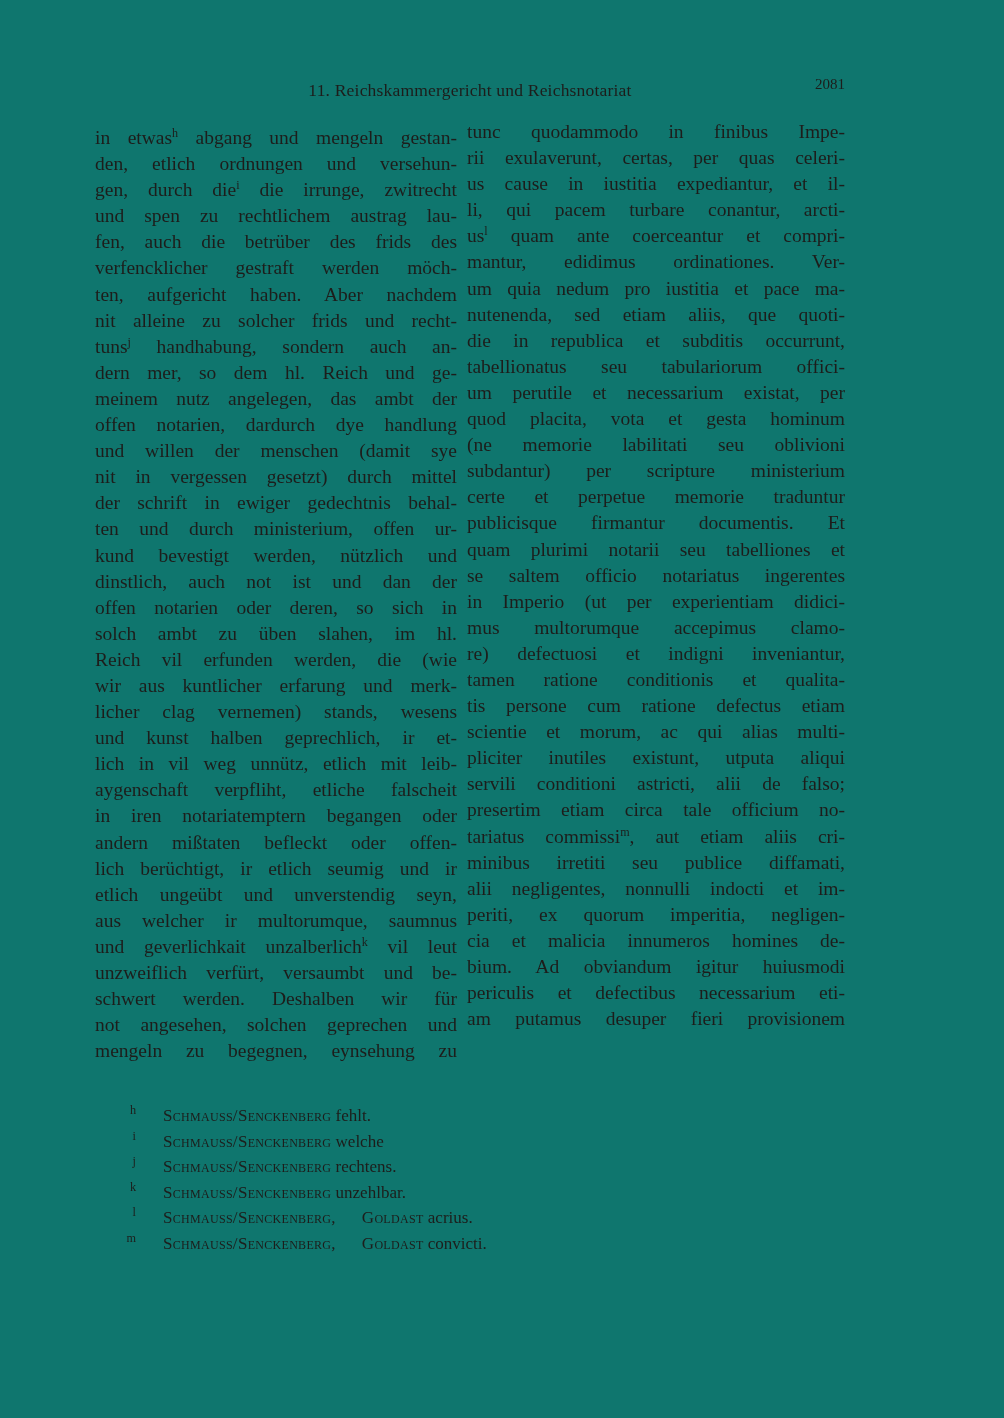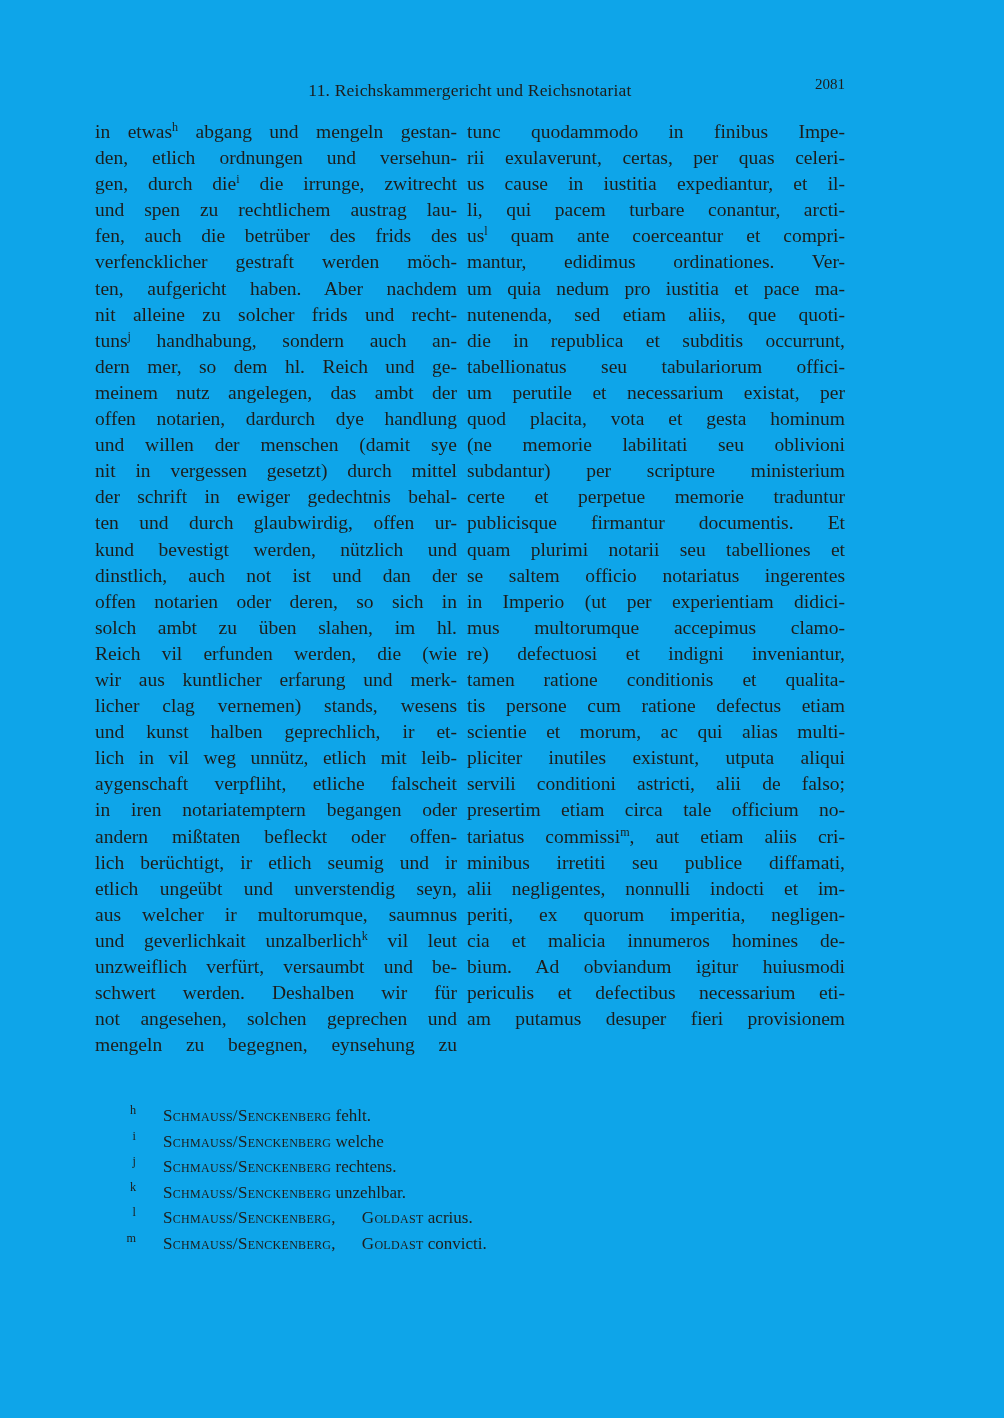--- a/index.html
+++ b/index.html
@@ -1,21 +1,21 @@
 <!DOCTYPE html>
 <html><head>
 <meta charset="utf-8">
 <style>
   html,body{margin:0;padding:0;}
   body{background:#e9e9e6;font-family:"Liberation Serif", serif;}
   .page{
     position:relative;
     width:1004px;height:1418px;
     margin:0 auto;
-    background:#0ea5e9;
+    background:#0f766e;
     color:#1d1d1b;
     box-sizing:border-box;
     overflow:hidden;
   }
   .header{
     position:absolute;
     top:80px;left:95px;width:750px;
     height:24px;
   }
   .chapter{
@@ -30,21 +30,21 @@
     font-size:15px;
     margin-left:16px;
   }
   .body{
     position:absolute;
     top:119px;left:95px;width:750px;
     display:flex;
     gap:10px;
   }
   .col{font-size:19.5px;line-height:26.1px;}
-  .col.left{width:362px;}
+  .col.left{width:362px;margin-top:6px;}
   .col.right{width:378px;}
   .line{
     text-align:justify;
     text-align-last:justify;
     height:26.1px;
     overflow:visible;
   }
   .line sup{
     font-size:0.62em;
     line-height:0;
@@ -89,21 +89,21 @@
         <div class="line">verfencklicher gestraft werden möch-</div>
         <div class="line">ten, aufgericht haben. Aber nachdem</div>
         <div class="line">nit alleine zu solcher frids und recht-</div>
         <div class="line">tuns<sup>j</sup> handhabung, sondern auch an-</div>
         <div class="line">dern mer, so dem hl. Reich und ge-</div>
         <div class="line">meinem nutz angelegen, das ambt der</div>
         <div class="line">offen notarien, dardurch dye handlung</div>
         <div class="line">und willen der menschen (damit sye</div>
         <div class="line">nit in vergessen gesetzt) durch mittel</div>
         <div class="line">der schrift in ewiger gedechtnis behal-</div>
-        <div class="line">ten und durch glaubwirdig, offen ur-</div>
+        <div class="line">ten und durch ministerium, offen ur-</div>
         <div class="line">kund bevestigt werden, nützlich und</div>
         <div class="line">dinstlich, auch not ist und dan der</div>
         <div class="line">offen notarien oder deren, so sich in</div>
         <div class="line">solch ambt zu üben slahen, im hl.</div>
         <div class="line">Reich vil erfunden werden, die (wie</div>
         <div class="line">wir aus kuntlicher erfarung und merk-</div>
         <div class="line">licher clag vernemen) stands, wesens</div>
         <div class="line">und kunst halben geprechlich, ir et-</div>
         <div class="line">lich in vil weg unnütz, etlich mit leib-</div>
         <div class="line">aygenschaft verpfliht, etliche falscheit</div>

